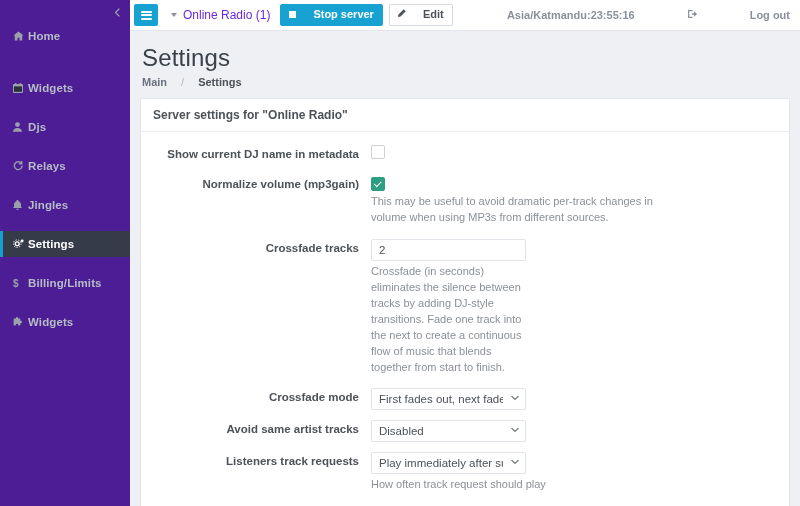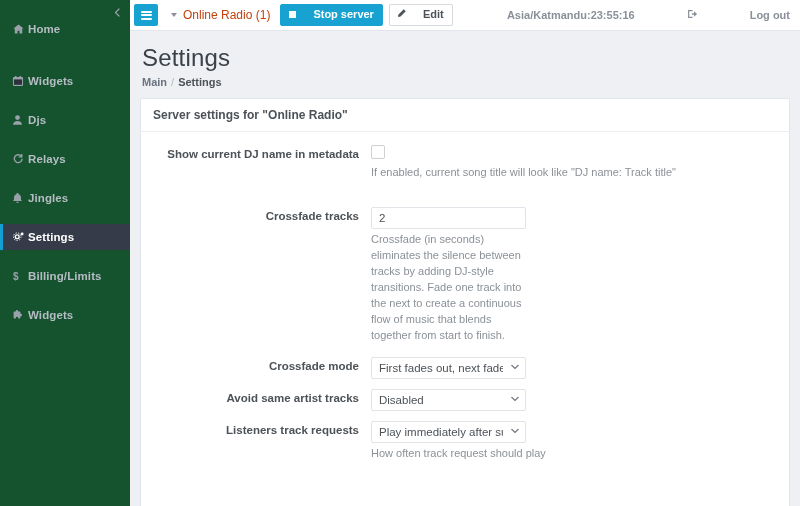--- a/index.html
+++ b/index.html
@@ -10,22 +10,22 @@
     background: #eef0f3;
     font-family: "Liberation Sans", sans-serif;
     font-size: 12px;
     color: #3b4148;
   }
   #app { display: flex; width: 800px; height: 506px; }
 
   
   #sidebar {
     width: 130px; min-width: 130px; height: 506px;
-    background: #14532d;
-    padding-top: 13px;
+    background: #4c1d95;
+    padding-top: 20px;
     position: relative;
   }
   .nav-item {
     display: flex; align-items: center;
     height: 26px;
     padding-left: 13px;
     color: #b6bcc4;
     font-size: 11.5px;
     font-weight: bold;
     letter-spacing: .1px;
@@ -85,21 +85,21 @@
   }
   .caret-down {
     width: 0; height: 0;
     border-left: 3.5px solid transparent;
     border-right: 3.5px solid transparent;
     border-top: 4px solid #8a9099;
     margin-left: 13px; margin-right: 6px;
     cursor: pointer;
   }
   #station-name {
-    color: #c2410c; font-size: 12px; font-weight: normal;
+    color: #6d28d9; font-size: 12px; font-weight: normal;
     margin-right: 10px; cursor: pointer;
   }
   .btn {
     font-size: 11px; font-weight: bold;
     border-radius: 2px;
     padding: 4px 8px 5px 8px;
     display: inline-flex; align-items: center;
     cursor: pointer;
     line-height: 1;
     gap: 12px;
@@ -131,21 +131,21 @@
     padding: 13px 10px 0 10px;
   }
   #page-title {
     font-size: 24px; font-weight: normal; color: #3b4148;
     letter-spacing: .2px;
     margin: 0 0 4px 2px;
   }
   #breadcrumb {
     font-size: 11px; font-weight: bold; color: #6b7280;
     margin: 0 0 10px 2px;
-    display: flex; gap: 4px;
+    display: flex; gap: 14px;
   }
   #breadcrumb .sep { color: #b2b8bf; font-weight: normal; }
   #breadcrumb .crumb { cursor: pointer; }
   #breadcrumb .crumb.current { color: #4c5258; cursor: default; }
 
   
   #panel {
     background: #ffffff;
     border: 1px solid #e2e5e9;
     border-radius: 2px;
@@ -383,26 +383,32 @@
       </div>
 
       <div id="panel">
         <div id="panel-head">Server settings for "Online Radio"</div>
         <div id="panel-body">
 
           <div class="frow">
             <div class="flabel">Show current DJ name in metadata</div>
             <div class="fctrl">
               <div class="cb"></div>
-              <div class="help">If enabled, current song title will look like "DJ name: Track title"</div>
             </div>
           </div>
 
           <div class="sp13"></div>
 
+          <div class="frow">
+            <div class="flabel">Normalize volume (mp3gain)</div>
+            <div class="fctrl">
+              <div class="cb checked"></div>
+              <div class="help mid">This may be useful to avoid dramatic per-track changes in volume when using MP3s from different sources.</div>
+            </div>
+          </div>
 
           <div class="sp13"></div>
 
           <div class="frow">
             <div class="flabel">Crossfade tracks</div>
             <div class="fctrl">
               <div class="tinput">2</div>
               <div class="help narrow">Crossfade (in seconds) eliminates the silence between tracks by adding DJ-style transitions. Fade one track into the next to create a continuous flow of music that blends together from start to finish.</div>
             </div>
           </div>

